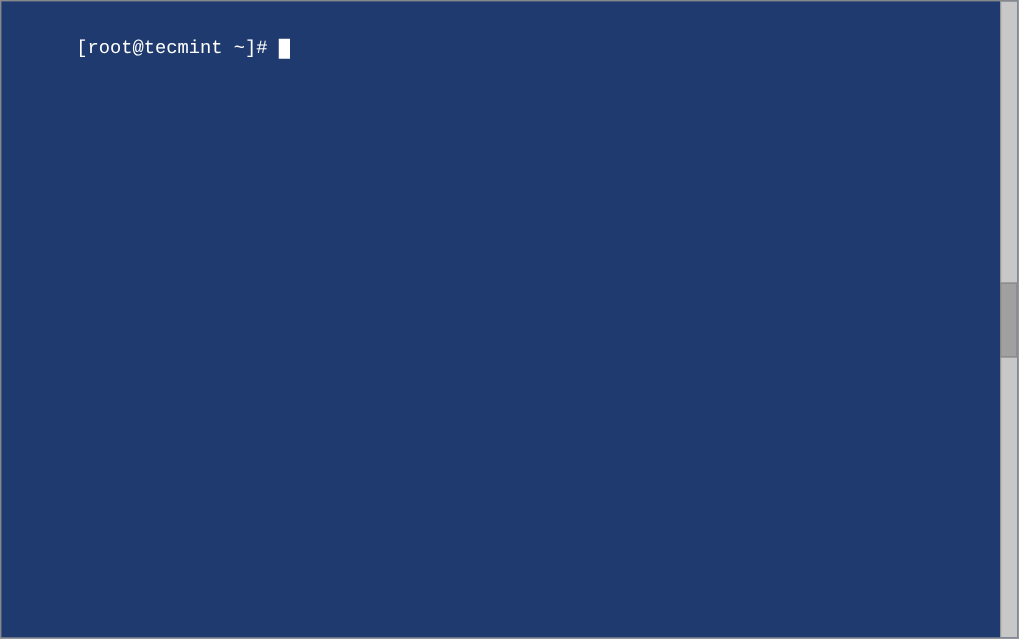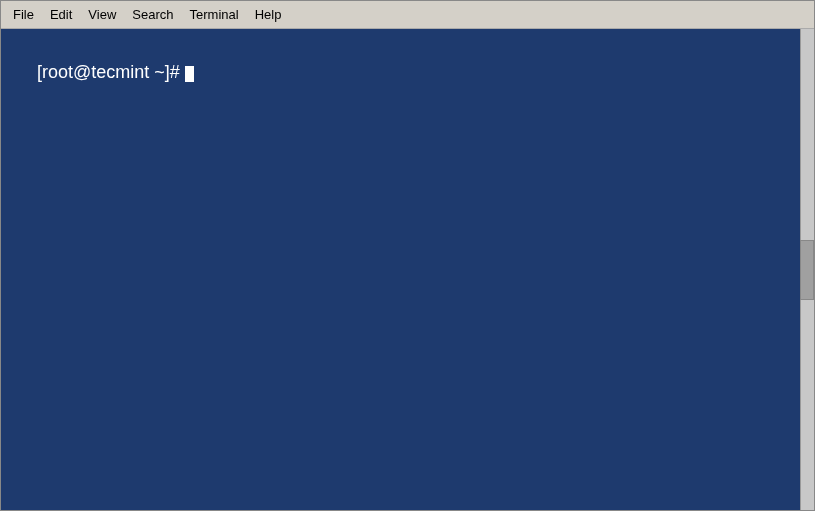--- a/index.html
+++ b/index.html
@@ -44,22 +44,22 @@
 
     .terminal-area {
       flex: 1;
       background: #1e3a6e;
       padding: 6px 6px;
       overflow: hidden;
       position: relative;
     }
 
     .terminal-text {
-      font-family: Liberation Sans, sans-serif;
-      font-size: 18px;
+      font-family: Liberation Mono, monospace;
+      font-size: 15px;
       color: #ffffff;
       white-space: pre;
       line-height: 1.4;
     }
 
     .cursor {
       display: inline-block;
       width: 9px;
       height: 16px;
       background: #ffffff;
@@ -90,28 +90,20 @@
       height: 60px;
       background: #a0a0a0;
       border: 1px solid #888;
       transform: translateY(-50%);
     }
   </style>
 </head>
 <body>
 
 <div class="window">
-  <div class="menubar">
-    <span class="menu-item">File</span>
-    <span class="menu-item">Edit</span>
-    <span class="menu-item">View</span>
-    <span class="menu-item">Search</span>
-    <span class="menu-item">Terminal</span>
-    <span class="menu-item">Help</span>
-  </div>
 
   <div class="terminal-area">
     <div class="terminal-text">
       <span>[root@tecmint ~]# </span><span class="cursor"></span>
     </div>
     <div class="scrollbar">
       <div class="scrollbar-thumb"></div>
     </div>
   </div>
 </div>

